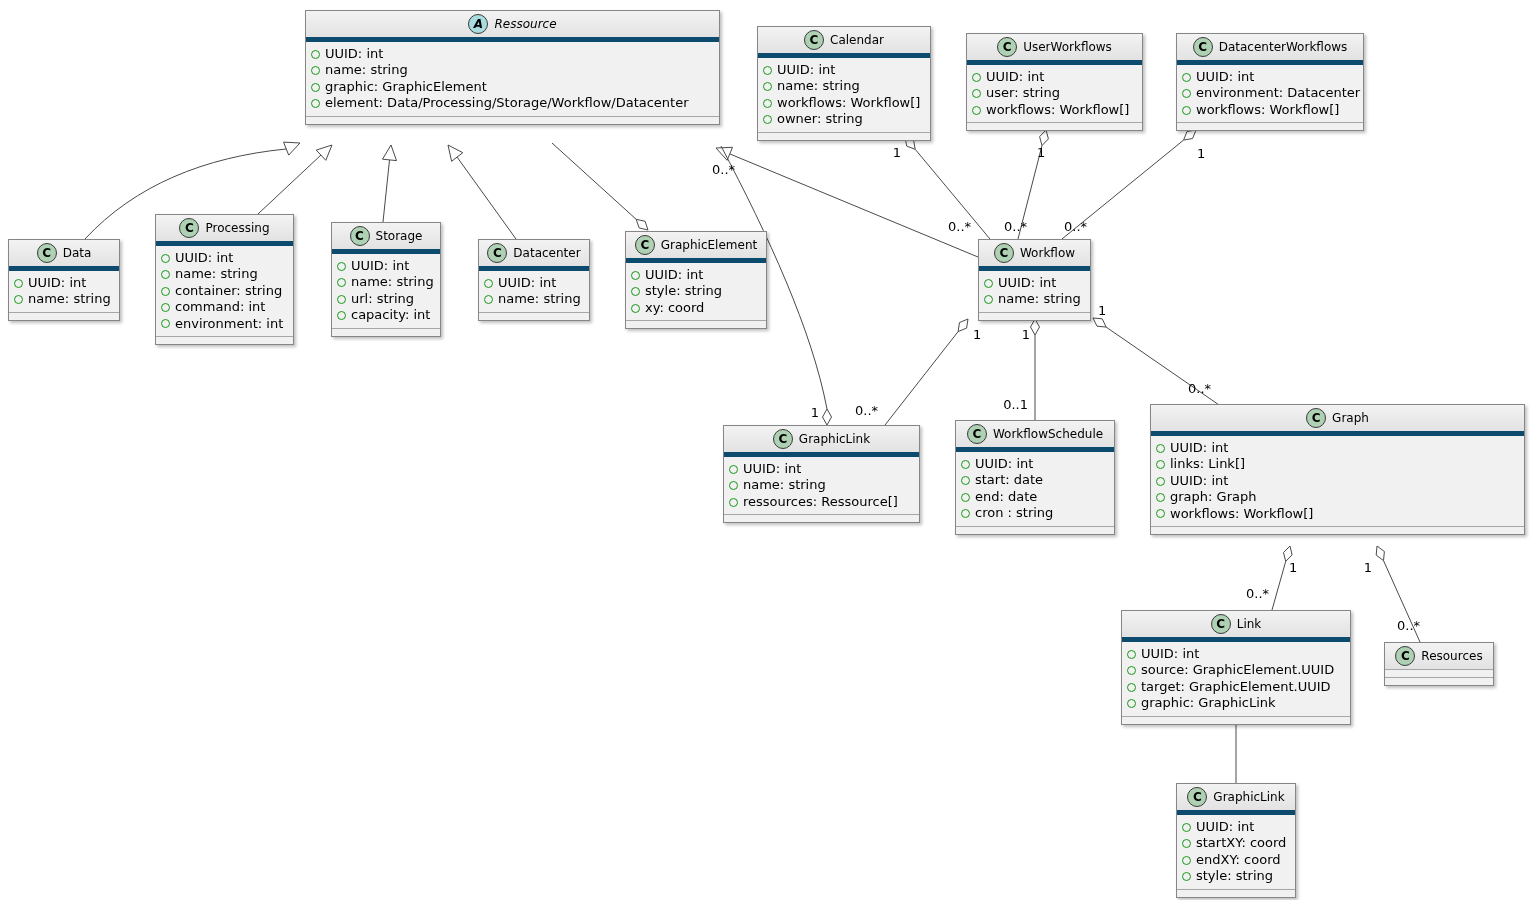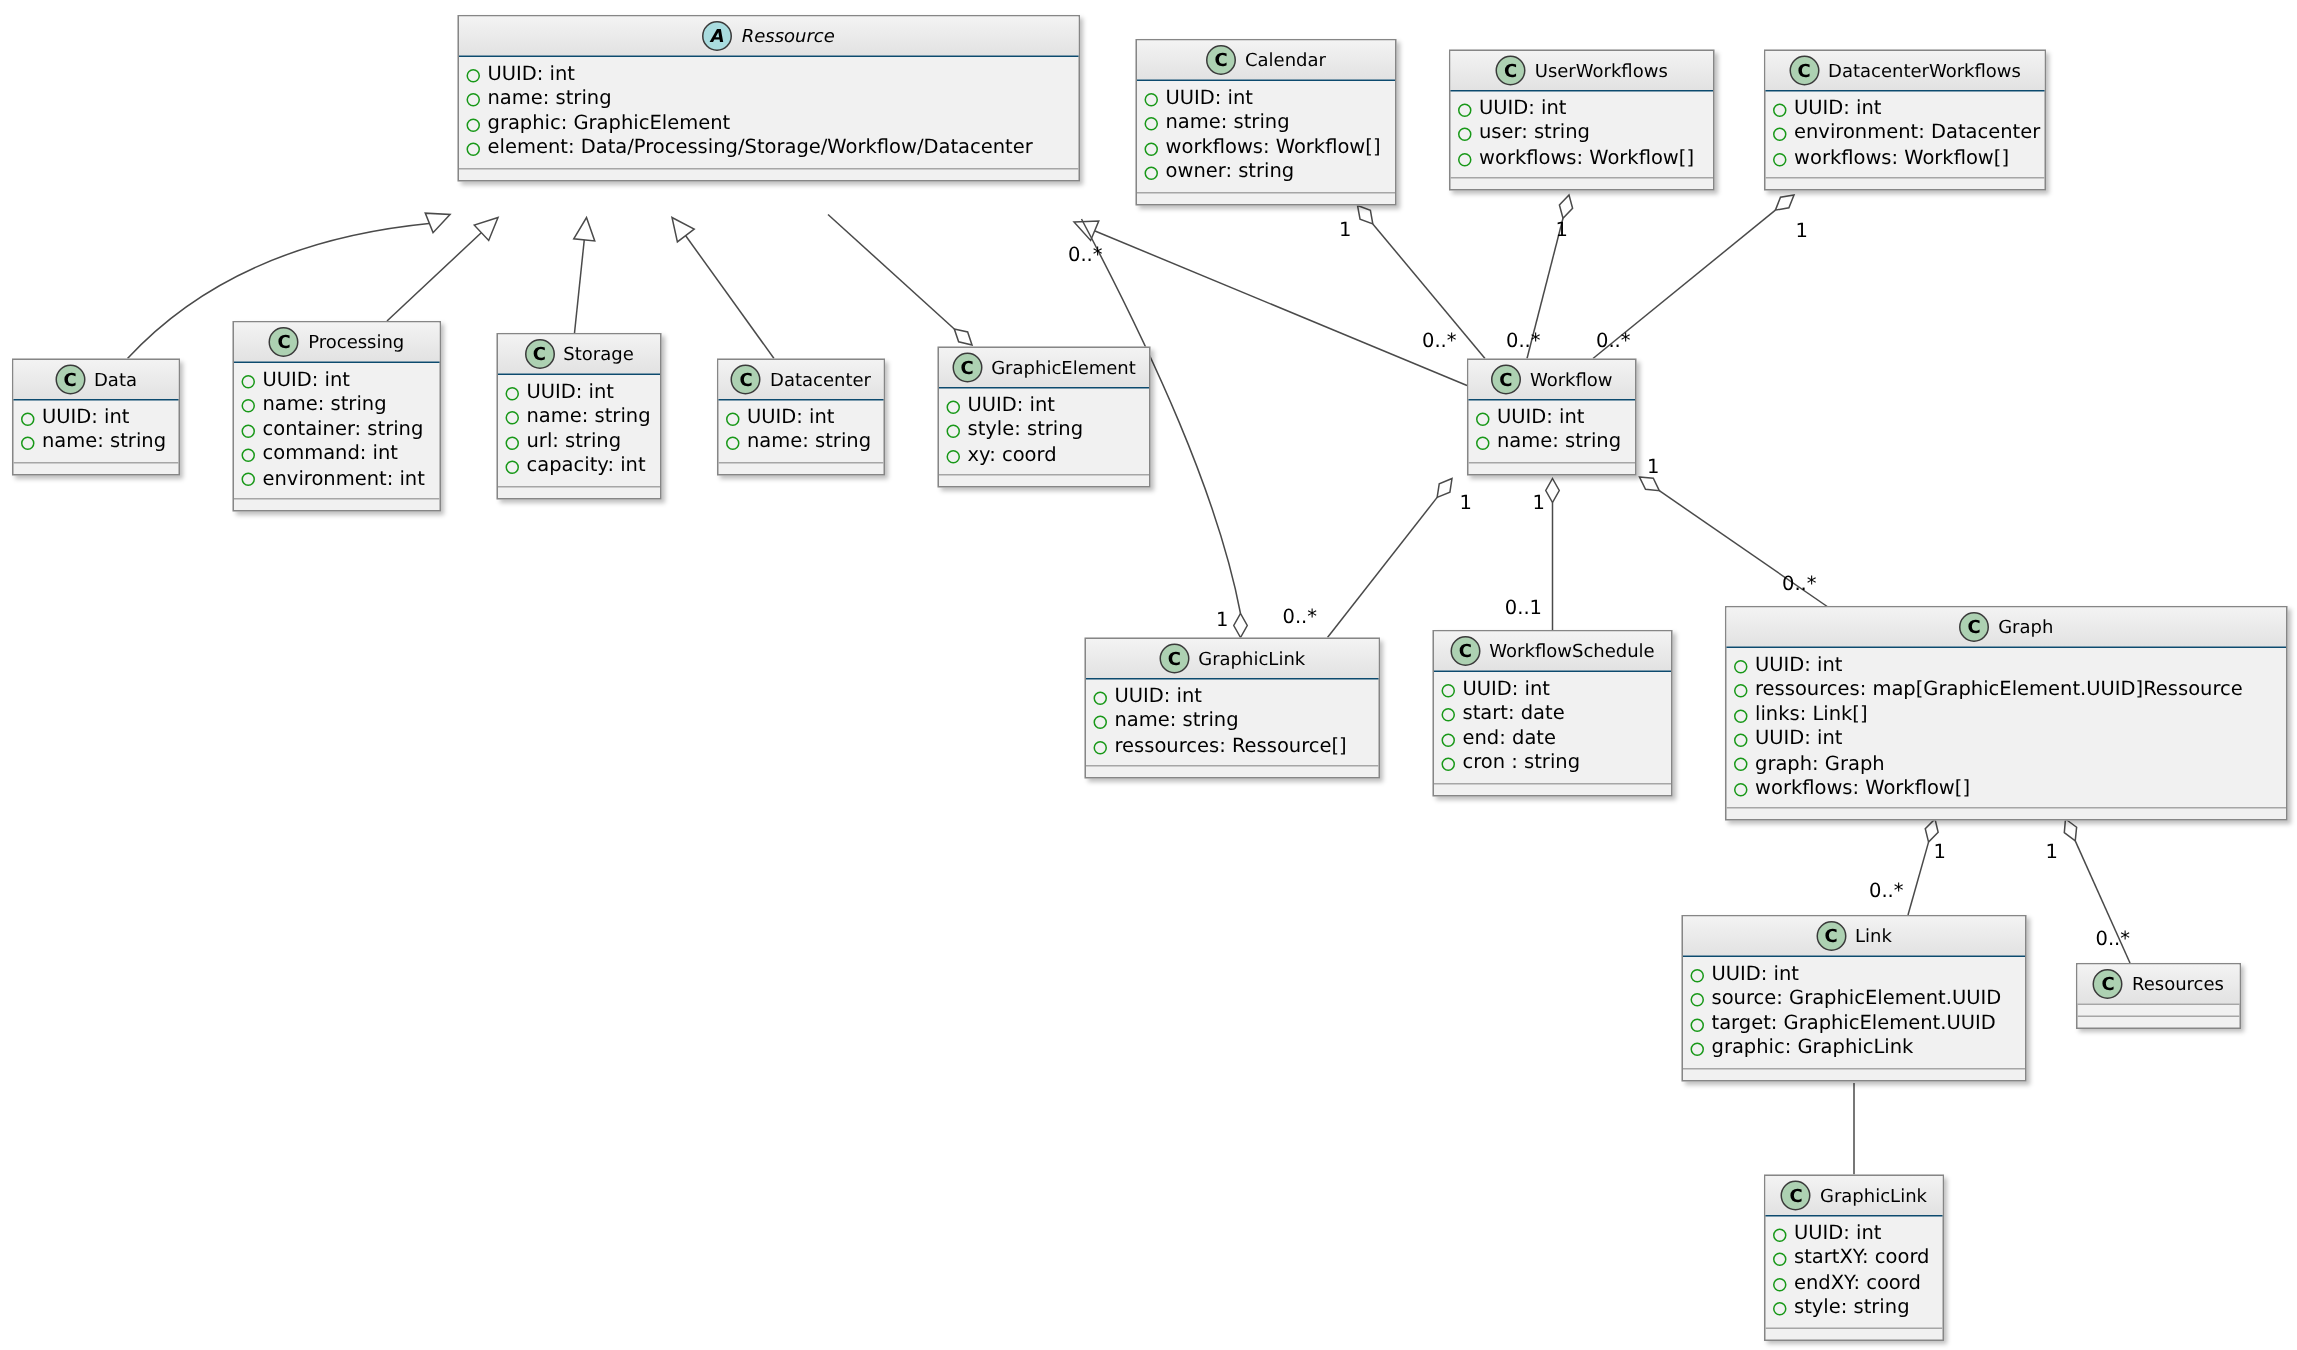--- a/index.html
+++ b/index.html
@@ -14,21 +14,21 @@
                box-shadow:2px 2px 3px rgba(0,0,0,0.25); box-sizing:border-box; }
   .uml-header { display:flex; align-items:center; justify-content:center; gap:6px;
                 height:26px; padding:0 6px; background:linear-gradient(#f3f3f3,#e2e2e2); }
   .uml-circle { width:20px; height:20px; min-width:20px; border-radius:50%;
                 background:#ADD1B2; border:1px solid #3a3a3a; display:flex;
                 align-items:center; justify-content:center; font-size:12px;
                 font-weight:bold; box-sizing:border-box; }
   .abstract .uml-circle { background:#A9DCDF; font-style:italic; }
   .uml-title { font-size:12px; white-space:nowrap; }
   .abstract .uml-title { font-style:italic; }
-  .uml-attrs { border-top:1px solid #0c4a6e; padding:4px 6px 4px 5px; }
+  .uml-attrs { border-top:5px solid #0c4a6e; padding:4px 6px 4px 5px; }
   .uml-attr { display:flex; align-items:center; gap:5px; font-size:13px;
               line-height:16.4px; white-space:nowrap; }
   .field-icon { width:7px; height:7px; min-width:7px; border:1.5px solid #189818;
                 border-radius:50%; box-sizing:content-box; background:transparent; }
   .uml-methods { border-top:1px solid #a6a6a6; height:7px; }
 </style>
 </head>
 <body>
 
 <div id="canvas">
@@ -410,24 +410,20 @@
       <span class="uml-circle">C</span>
       <span class="uml-title">Graph</span>
     </div>
     <div class="uml-attrs">
       <div class="uml-attr">
           <span class="field-icon"></span>
           <span>UUID: int</span>
         </div>
       <div class="uml-attr">
           <span class="field-icon"></span>
-          <span>ressources: map[GraphicElement.UUID]Ressource</span>
-        </div>
-      <div class="uml-attr">
-          <span class="field-icon"></span>
           <span>links: Link[]</span>
         </div>
       <div class="uml-attr">
           <span class="field-icon"></span>
           <span>UUID: int</span>
         </div>
       <div class="uml-attr">
           <span class="field-icon"></span>
           <span>graph: Graph</span>
         </div>

